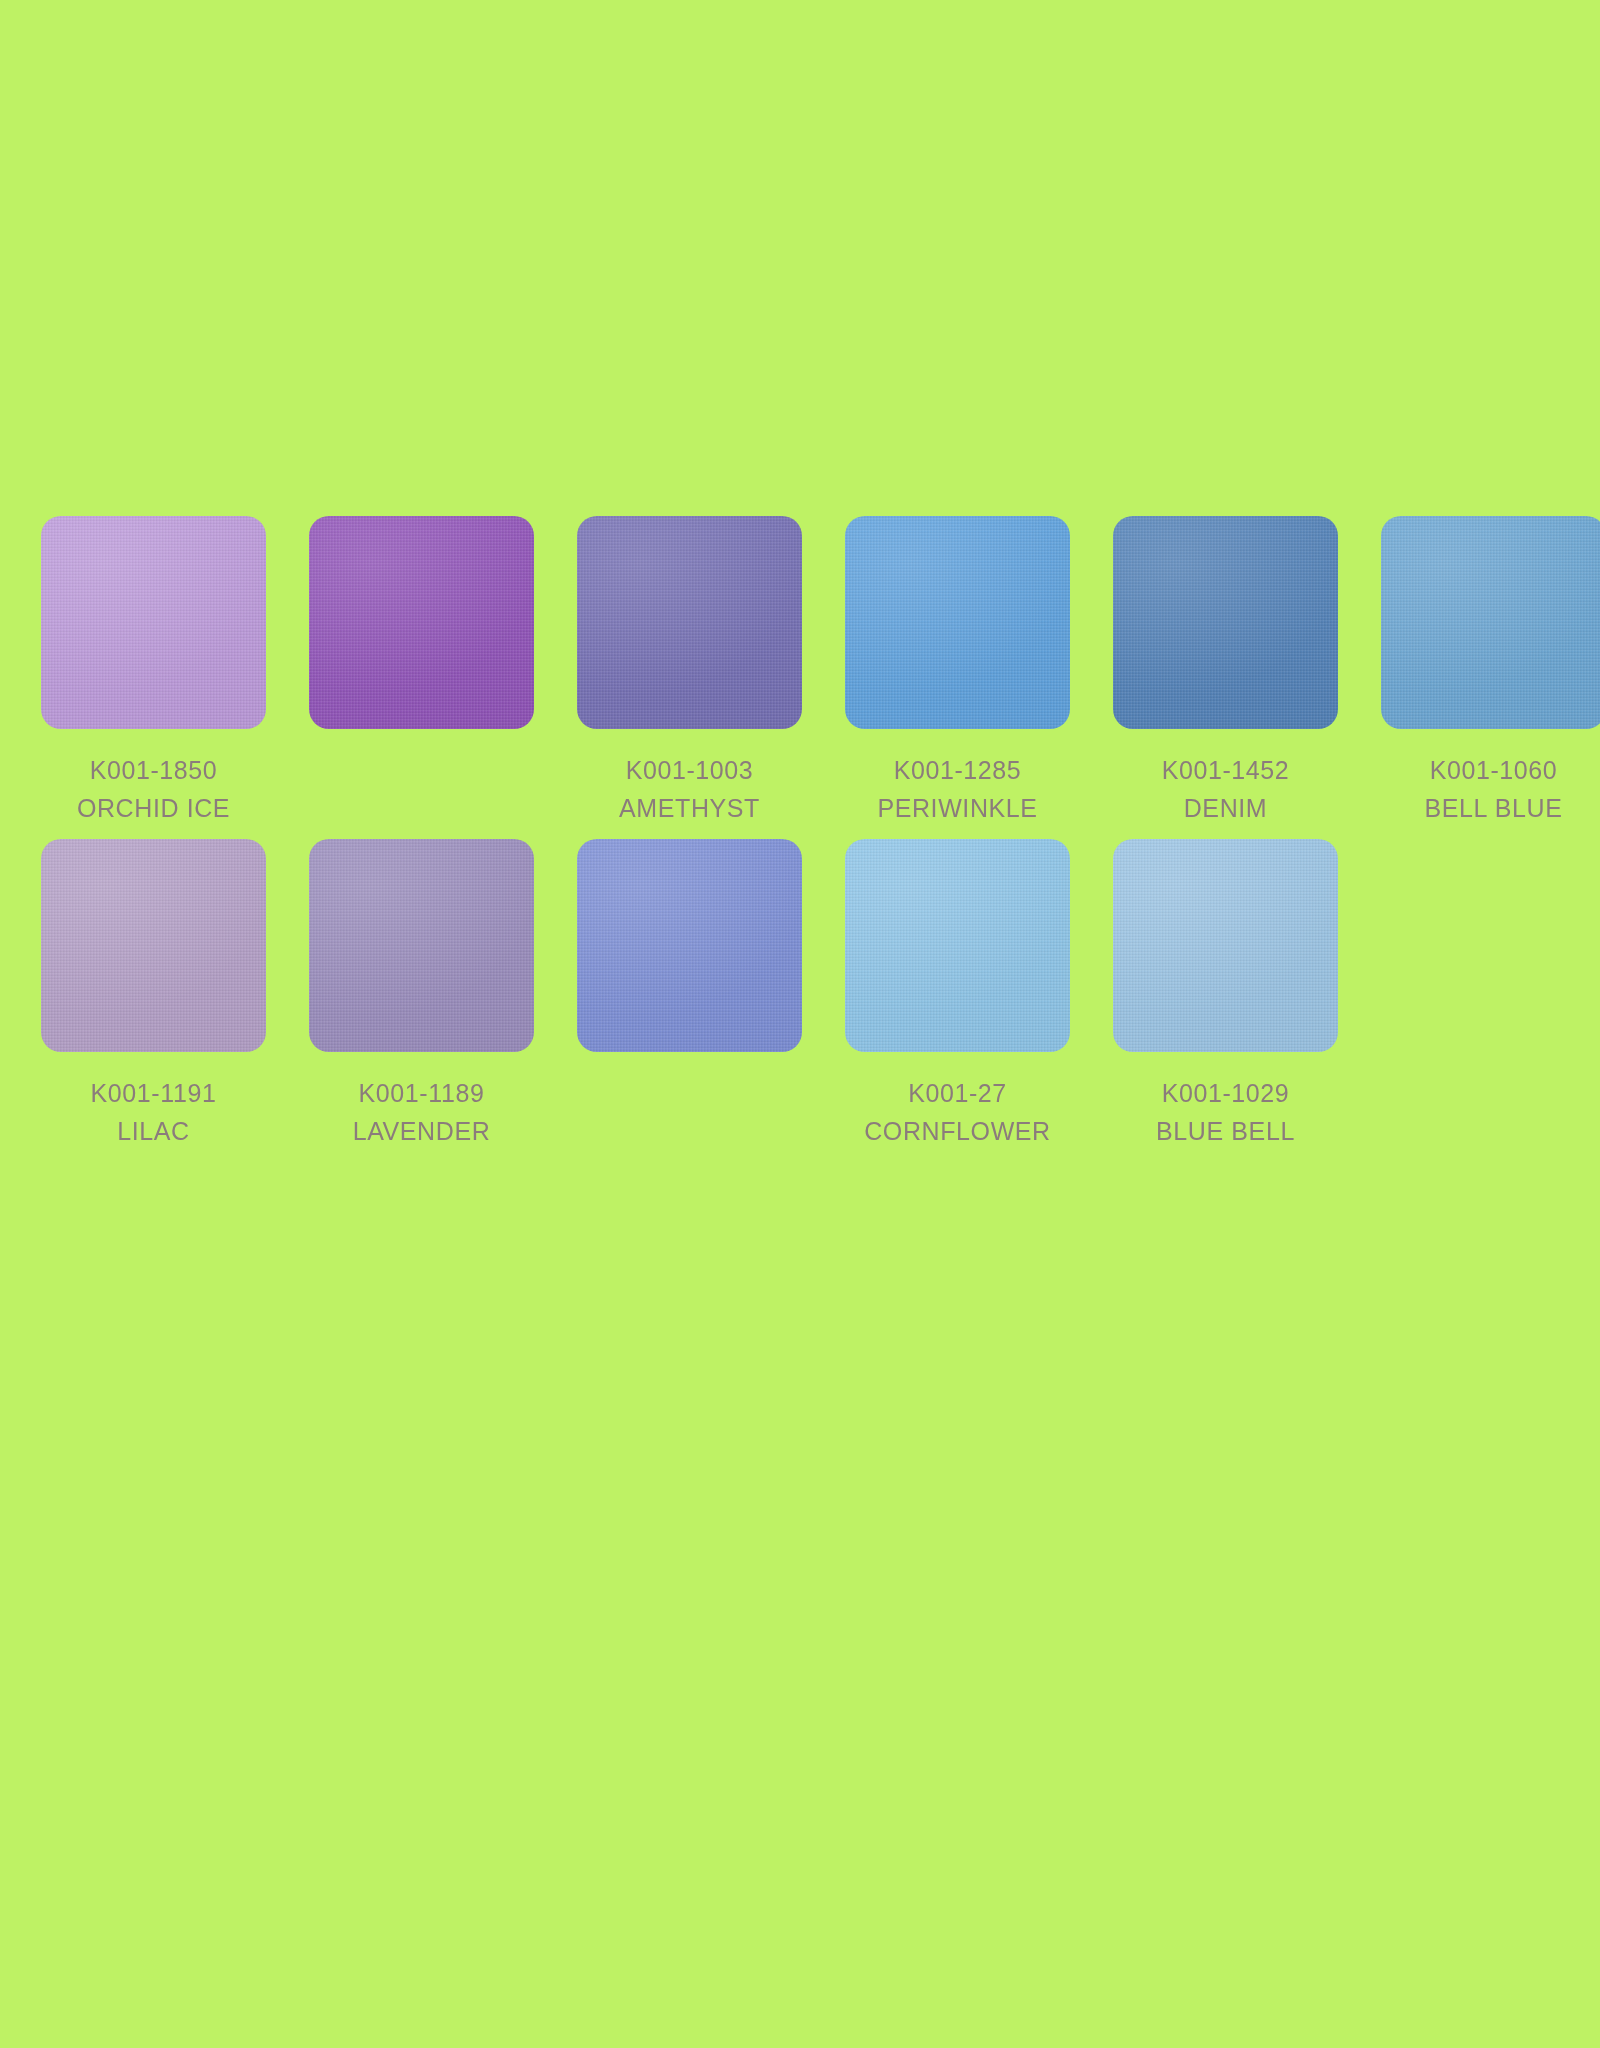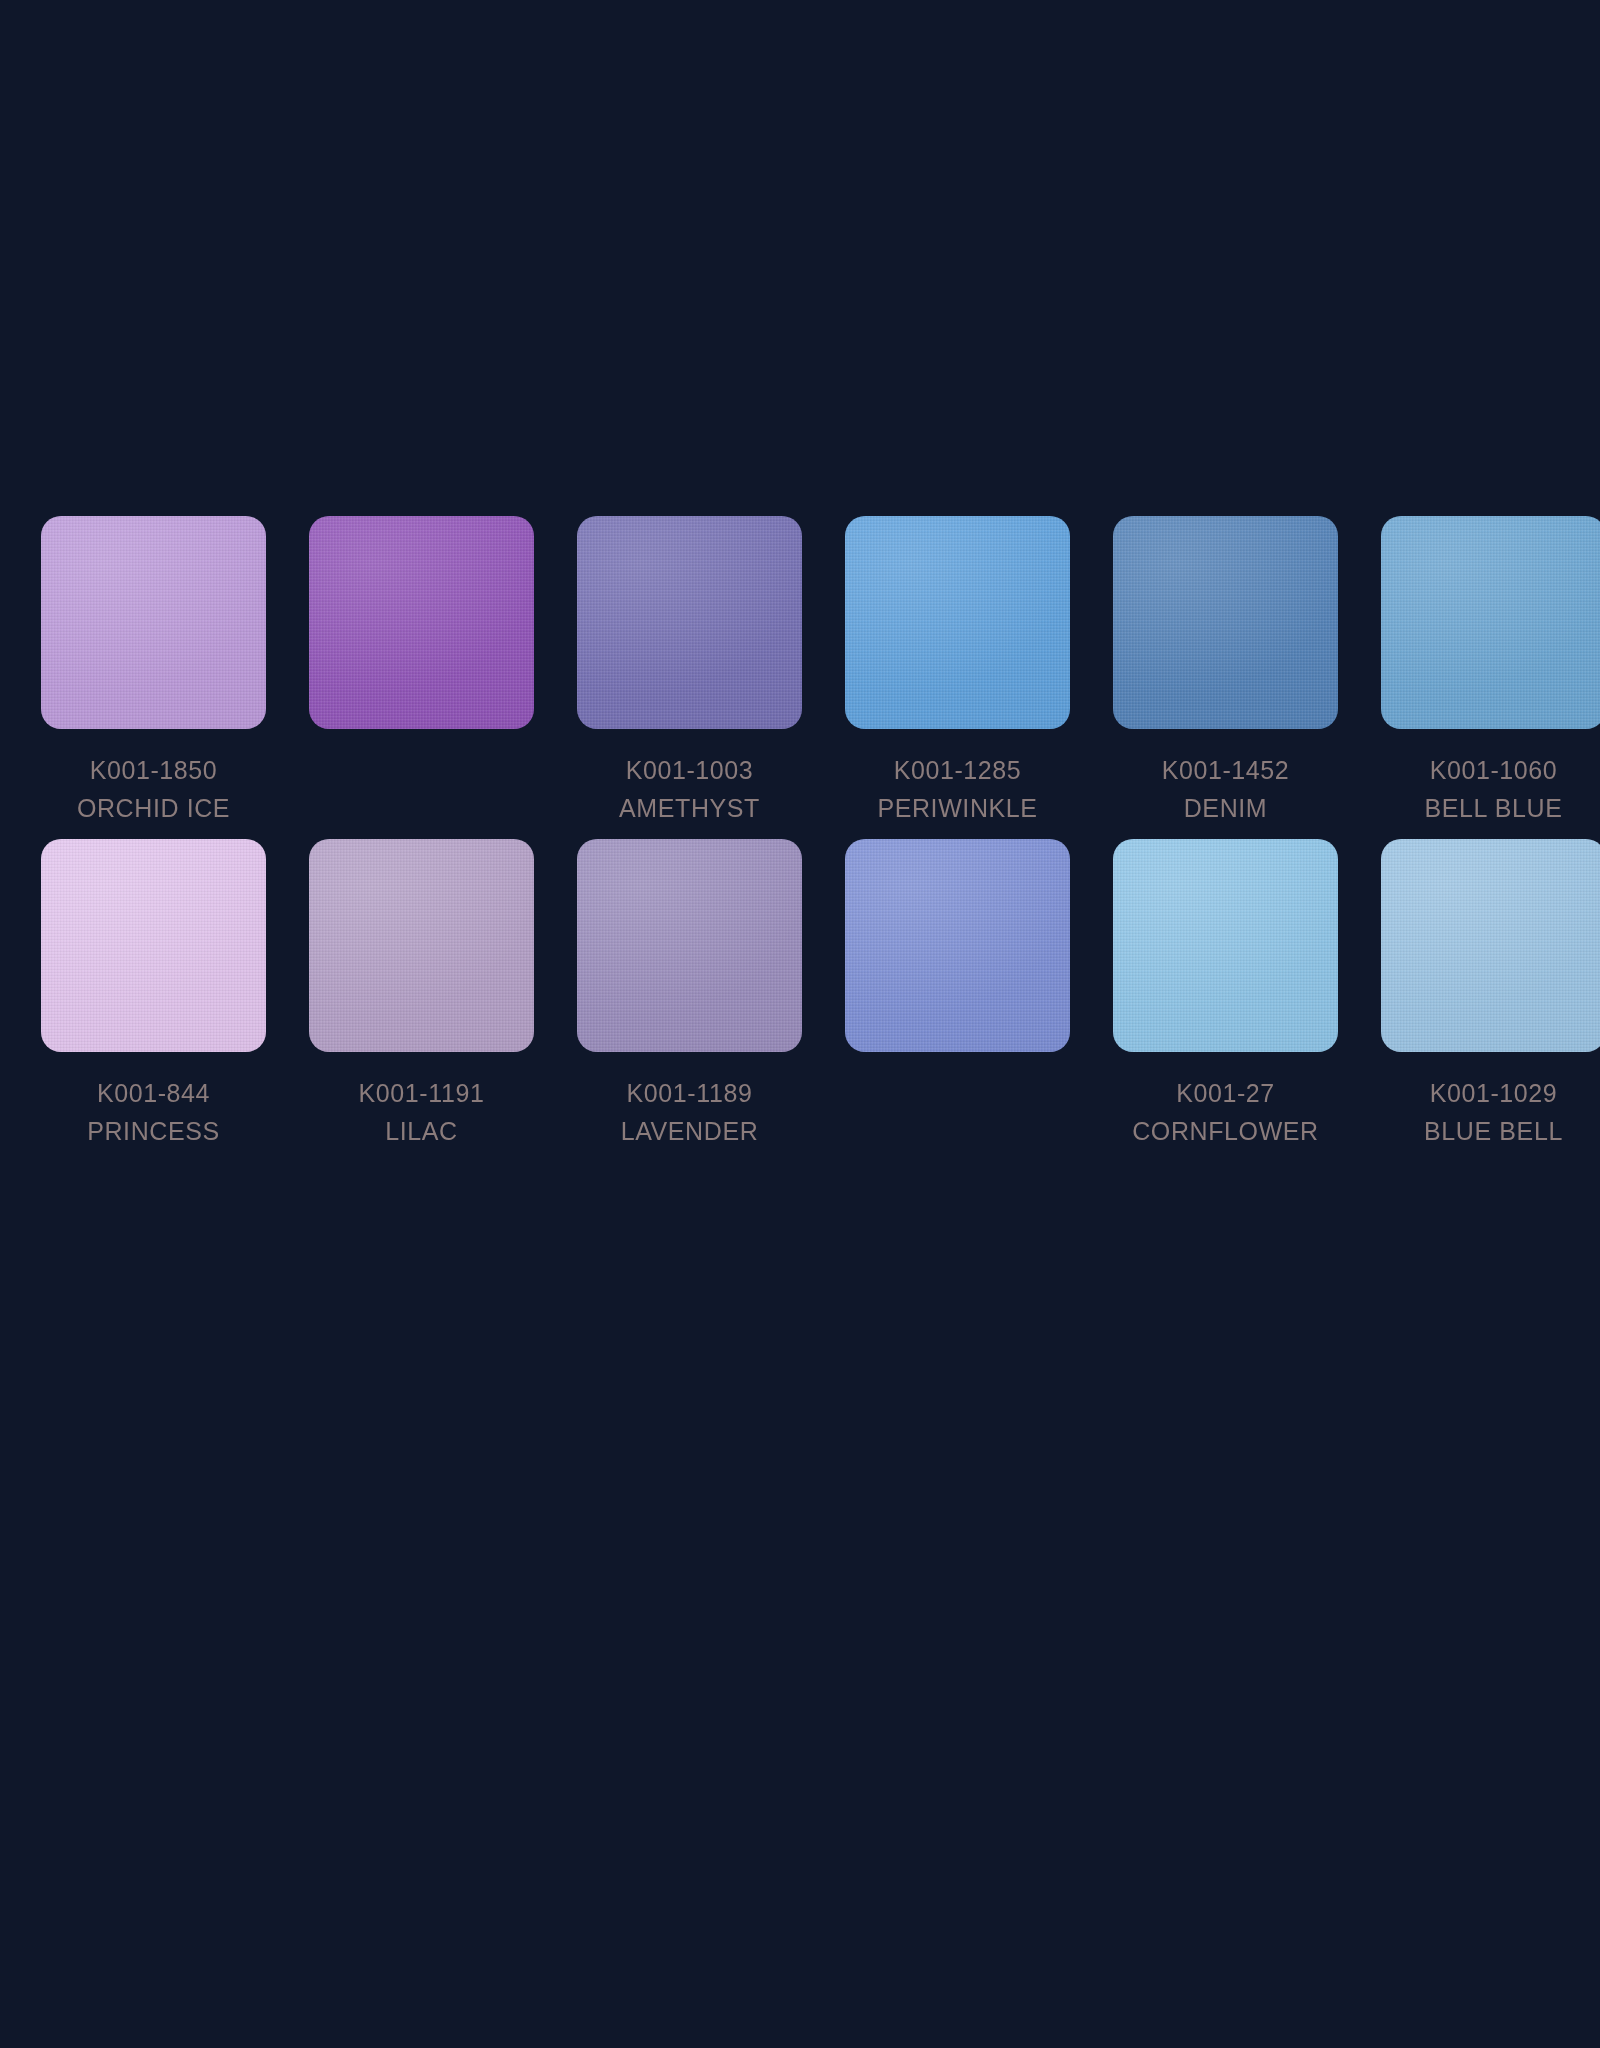--- a/index.html
+++ b/index.html
@@ -13,21 +13,21 @@
     height: 2048px;
     font-family: "Liberation Sans", sans-serif;
     -webkit-font-smoothing: antialiased;
     overflow: hidden;
   }
 
   #swatch-sheet {
     position: relative;
     width: 1600px;
     height: 2048px;
-    background: #0f172a;
+    background: #bef264;
     box-sizing: border-box;
     padding: 516px 0 0 0;
   }
 
   .swatch-grid {
     display: grid;
     grid-template-columns: repeat(6, 263px);
     column-gap: 5px;
     row-gap: 0px;
     margin-left: 22px;
@@ -164,29 +164,20 @@
         <div class="chip-wrap">
           <div class="chip" style="background-color: rgb(107, 166, 211);"></div>
         </div>
         <div class="chip-label">
           <span class="chip-code">K001-1060</span>
           <span class="chip-name">BELL BLUE</span>
         </div>
       </div>
       <div class="swatch-cell">
         <div class="chip-wrap">
-          <div class="chip" style="background-color: rgb(227, 197, 238);"></div>
-        </div>
-        <div class="chip-label">
-          <span class="chip-code">K001-844</span>
-          <span class="chip-name">PRINCESS</span>
-        </div>
-      </div>
-      <div class="swatch-cell">
-        <div class="chip-wrap">
           <div class="chip" style="background-color: rgb(180, 160, 199);"></div>
         </div>
         <div class="chip-label">
           <span class="chip-code">K001-1191</span>
           <span class="chip-name">LILAC</span>
         </div>
       </div>
       <div class="swatch-cell">
         <div class="chip-wrap">
           <div class="chip" style="background-color: rgb(154, 141, 189);"></div>

